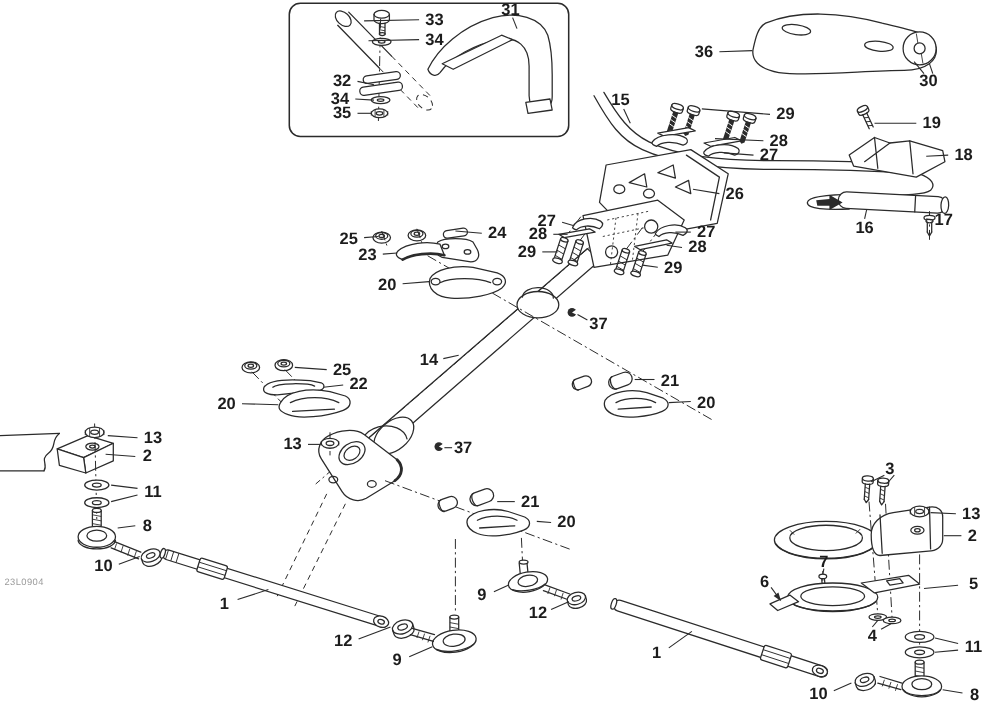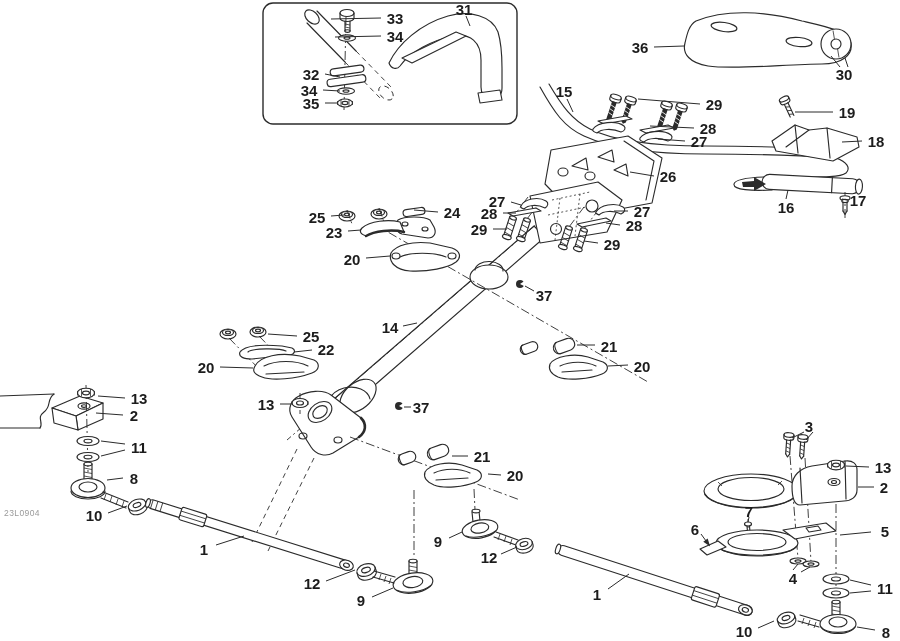--- a/index.html
+++ b/index.html
@@ -10,21 +10,21 @@
   .fw{stroke:#2b2b2b;stroke-width:1.15;fill:#ffffff;stroke-linejoin:round;}
   .dk{fill:#2b2b2b;stroke:none;}
   .th{stroke:#2b2b2b;stroke-width:.8;fill:none;}
   .wt{stroke:#ffffff;stroke-width:.8;fill:none;}
   .dd{stroke:#2b2b2b;stroke-width:.9;fill:none;stroke-dasharray:9 3 2 3;}
   .ds{stroke:#2b2b2b;stroke-width:.9;fill:none;stroke-dasharray:5 4;}
   .dt{stroke:#2b2b2b;stroke-width:.8;fill:none;stroke-dasharray:2 2.5;}
   .callout{font-family:"Liberation Sans",sans-serif;font-size:15px;font-weight:bold;
            fill:#1c1c1c;text-anchor:middle;dominant-baseline:central;}
   .leader{stroke:#2b2b2b;stroke-width:1;fill:none;}
-  .watermark{position:absolute;left:4px;top:508px;font-size:8.5px;color:#9a9a9a;
+  .watermark{position:absolute;left:4px;top:524px;font-size:8.5px;color:#9a9a9a;
              letter-spacing:.4px;font-family:"Liberation Sans",sans-serif;}
 </style>
 </head>
 <body>
 
 <div class="stage">
 <svg width="900" height="641" viewBox="0 0 900 641">
 
   <g>
     <rect x="263" y="3" width="254" height="121" rx="10" class="fw" style="stroke-width:1.4"></rect>

